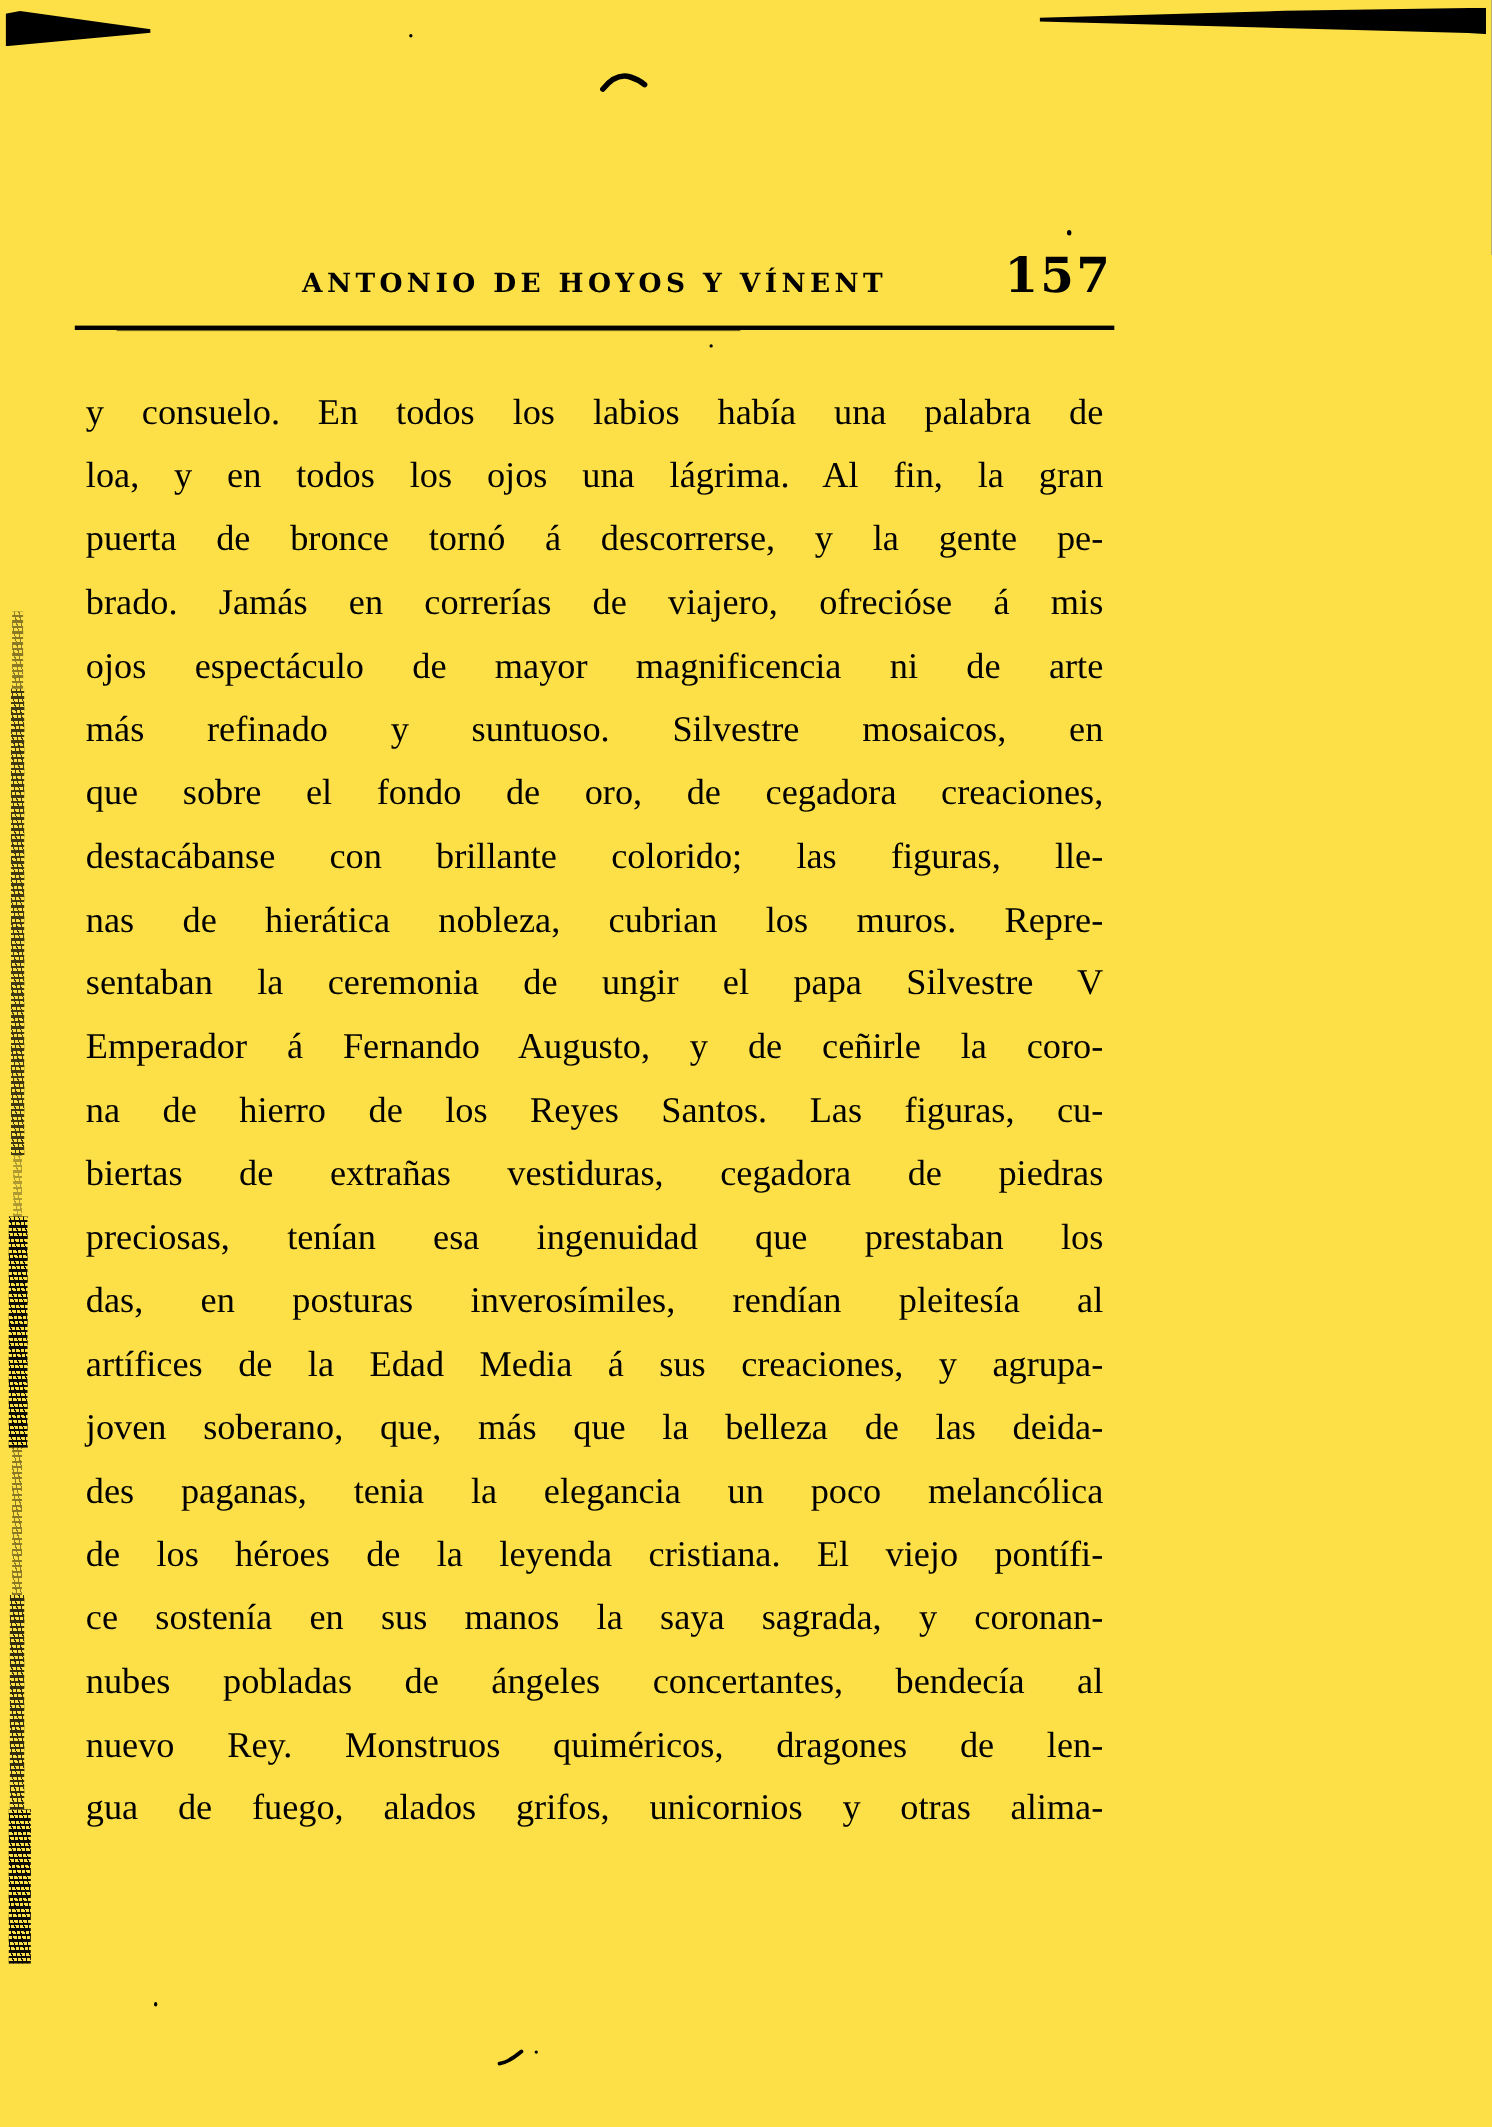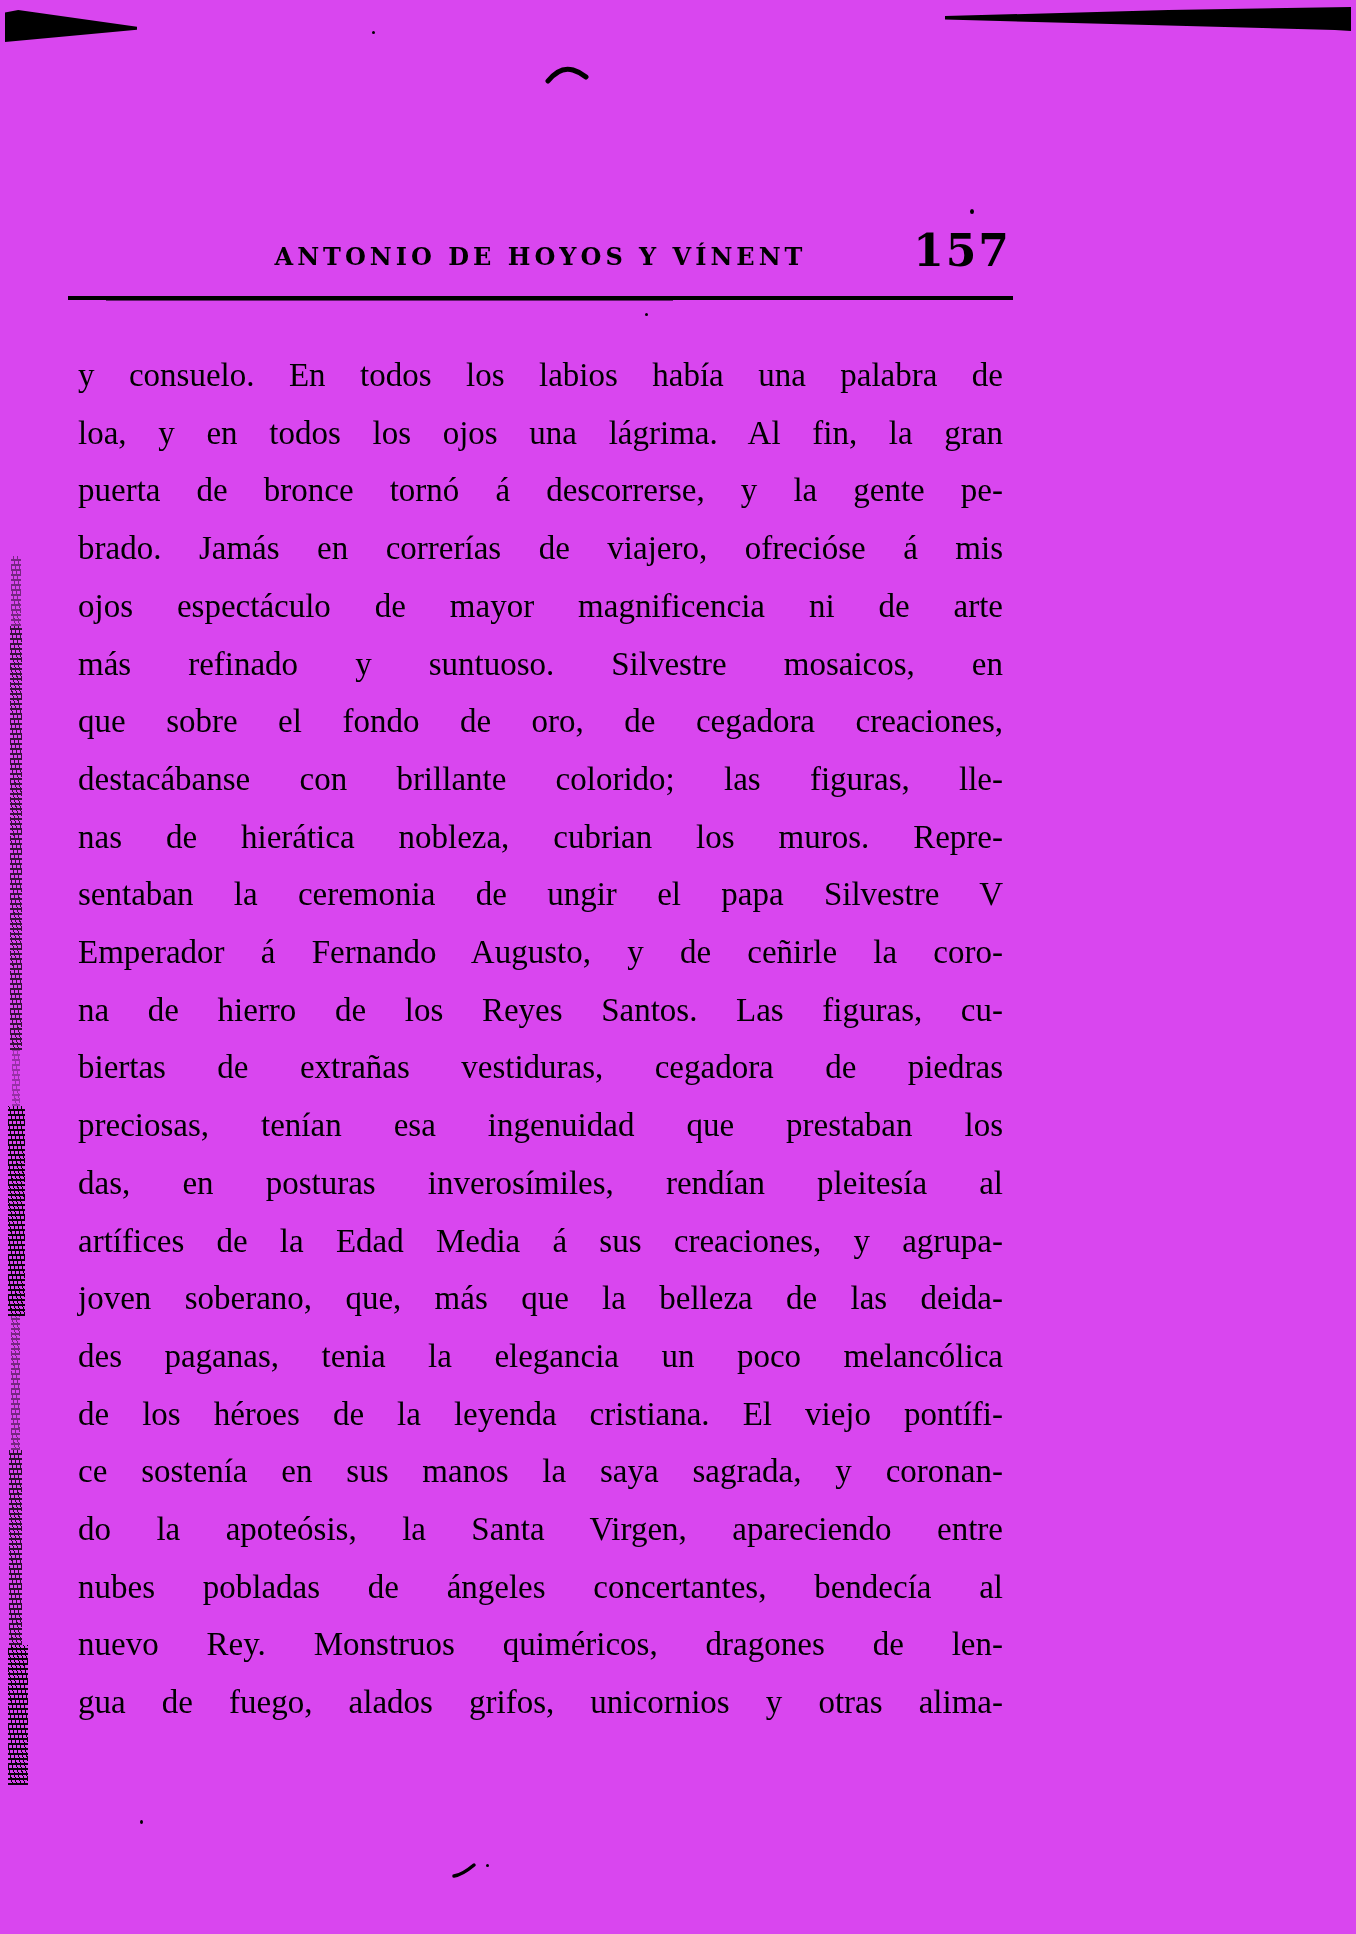--- a/index.html
+++ b/index.html
@@ -1,19 +1,19 @@
 <!DOCTYPE html>
 <html><head>
 <meta charset="utf-8">
 <style>
   html,body{margin:0;padding:0;background:#888;}
   #page{
     position:relative;
     width:1356px;height:1934px;
-    background:#d946ef;
+    background:#fde047;
     overflow:hidden;
     font-family:"DejaVu Serif", serif;
     color:#000;
   }
   
   .running-title{
     position:absolute;
     top:241px;left:78px;width:925px;
     text-align:center;
     font-size:24px;font-weight:bold;
@@ -109,21 +109,20 @@
     <div class="line">Emperador á Fernando Augusto, y de ceñirle la coro-</div>
     <div class="line">na de hierro de los Reyes Santos. Las figuras, cu-</div>
     <div class="line">biertas de extrañas vestiduras, cegadora de piedras</div>
     <div class="line">preciosas, tenían esa ingenuidad que prestaban los</div>
     <div class="line">das, en posturas inverosímiles, rendían pleitesía al</div>
     <div class="line">artífices de la Edad Media á sus creaciones, y agrupa-</div>
     <div class="line">joven soberano, que, más que la belleza de las deida-</div>
     <div class="line">des paganas, tenia la elegancia un poco melancólica</div>
     <div class="line">de los héroes de la leyenda cristiana. El viejo pontífi-</div>
     <div class="line">ce sostenía en sus manos la saya sagrada, y coronan-</div>
-    <div class="line">do la apoteósis, la Santa Virgen, apareciendo entre</div>
     <div class="line">nubes pobladas de ángeles concertantes, bendecía al</div>
     <div class="line">nuevo Rey. Monstruos quiméricos, dragones de len-</div>
     <div class="line">gua de fuego, alados grifos, unicornios y otras alima-</div>
   </div>
 
   <svg class="squiggle-bottom" width="26" height="18">
     <path d="M2,14 Q10,13 22,3" fill="none" stroke="#000" stroke-width="3.5" stroke-linecap="round"></path>
   </svg>
 
   <div class="speck" style="left:372px;top:31px;width:3px;height:3px;"></div>

